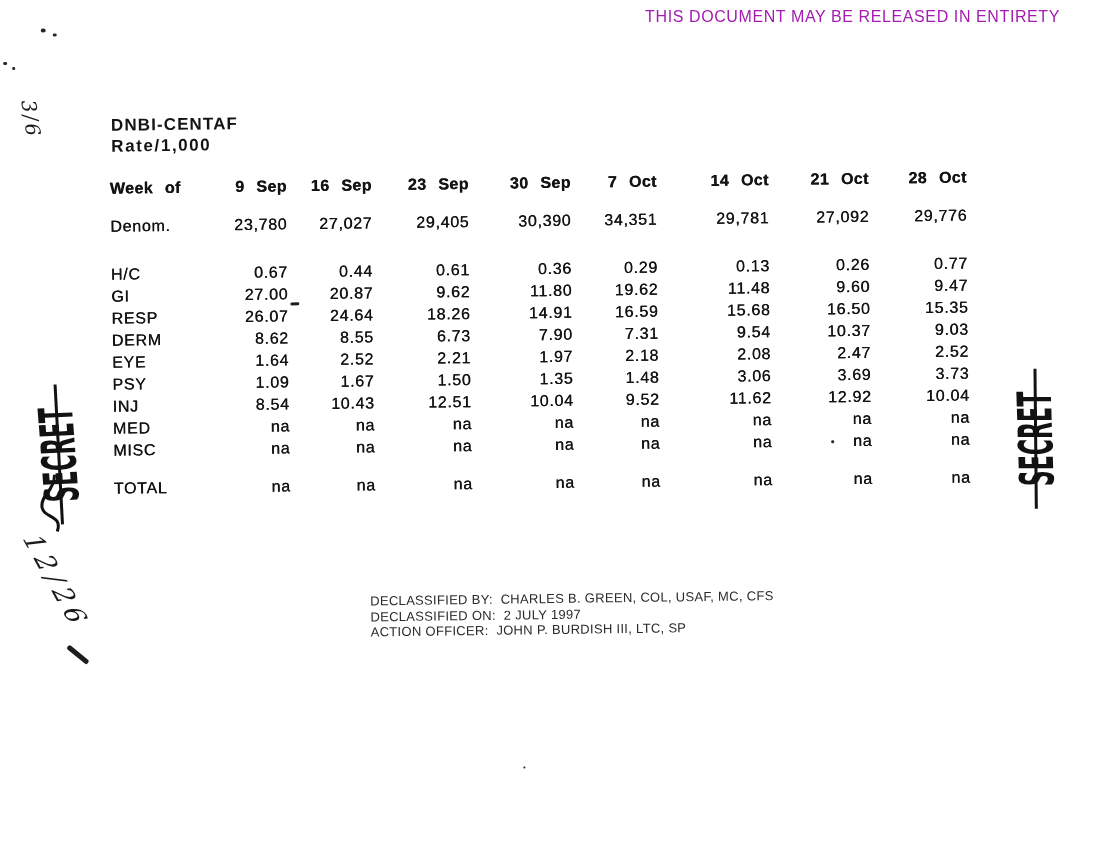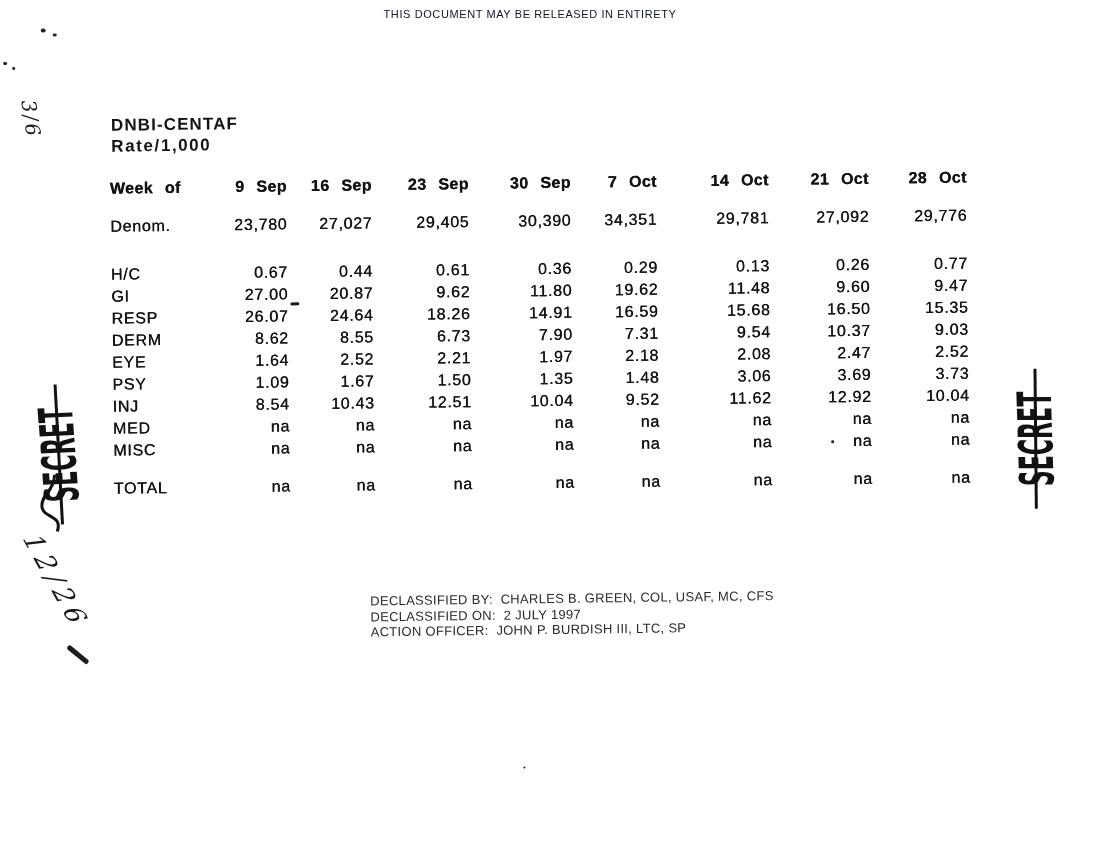--- a/index.html
+++ b/index.html
@@ -2,22 +2,22 @@
 <html><head>
 <meta charset="utf-8">
 <style>
   html,body{margin:0;padding:0;}
   body{
     width:1102px;height:850px;position:relative;overflow:hidden;
     background:#ffffff;color:#141414;
     font-family:"Liberation Sans","DejaVu Sans",sans-serif;
   }
   .notice{
-    position:absolute;left:0;top:8px;width:1060px;text-align:center;
-    font-size:11px;letter-spacing:.6px;color:#0f172a;
+    position:absolute;left:0;top:8px;width:1060px;text-align:right;
+    font-size:16px;letter-spacing:.6px;color:#a21caf;
   }
   .sheet{position:absolute;inset:0;transform:rotate(-0.75deg);transform-origin:551px 430px;}
   .title{position:absolute;left:115px;top:109px;font-weight:bold;font-size:17px;line-height:21px;}
   .title .l1{letter-spacing:1.1px;}
   .title .l2{letter-spacing:1.6px;}
   table.t{position:absolute;left:113px;top:166px;border-collapse:collapse;table-layout:fixed;}
   table.t td{
     padding:0;font-size:16px;letter-spacing:.7px;white-space:nowrap;
     vertical-align:bottom;text-shadow:.35px 0 0 currentColor;
   }

